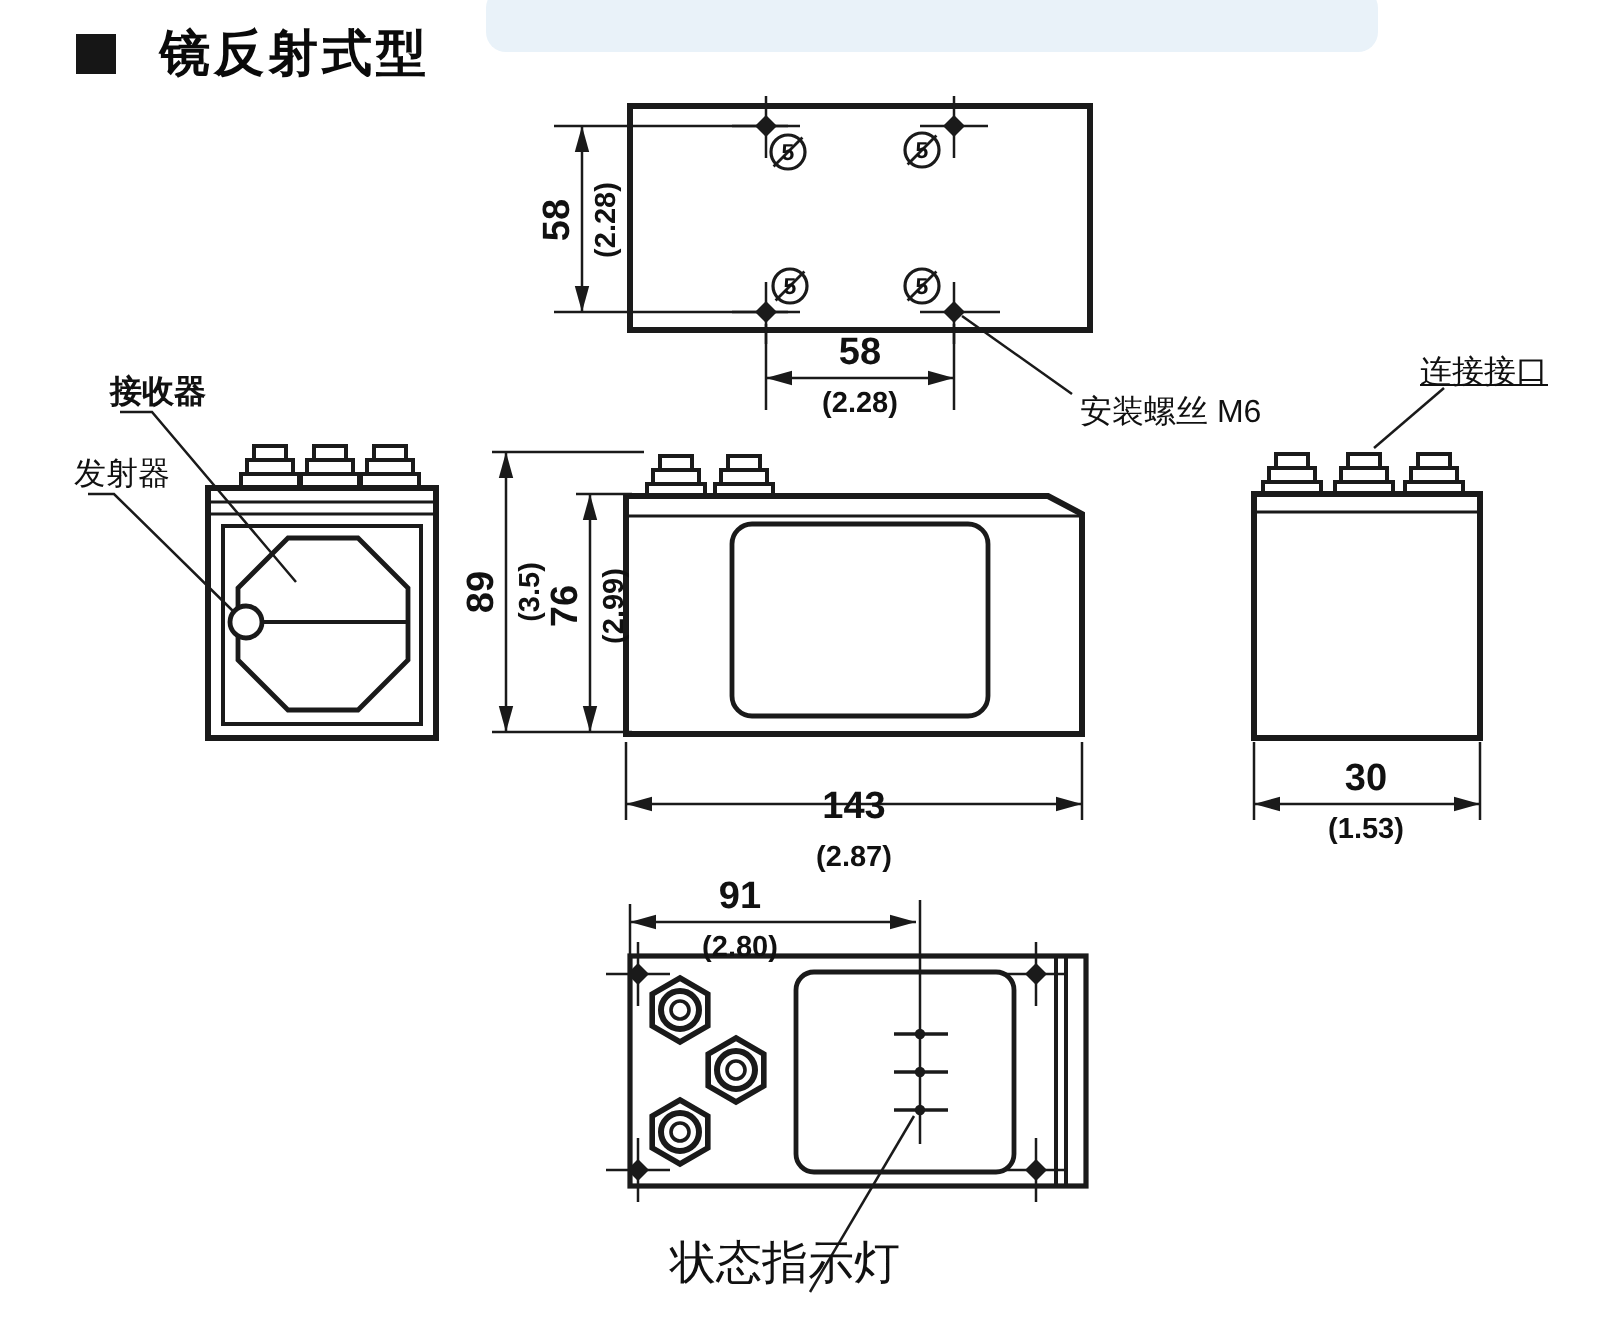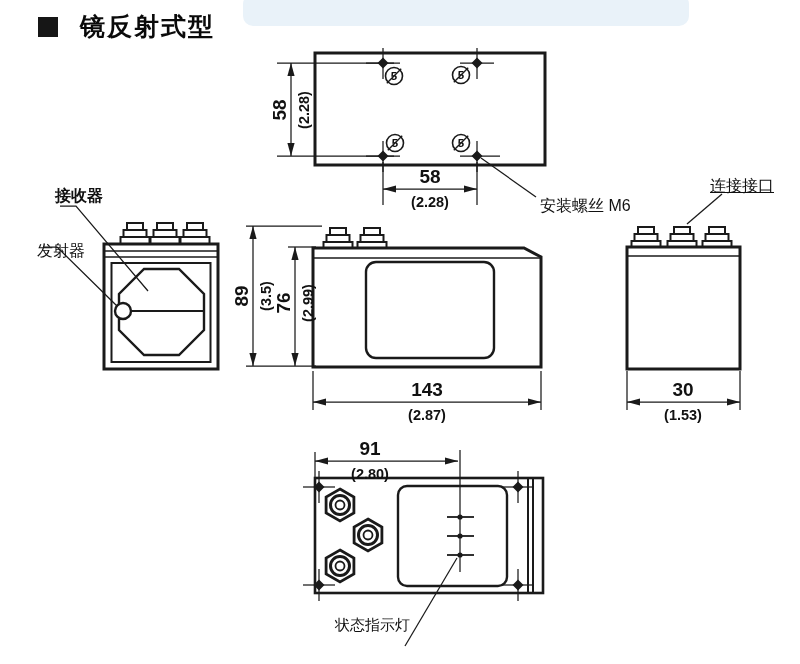--- a/index.html
+++ b/index.html
@@ -26,21 +26,21 @@
     background:#e9f2f9; border-radius:10px;
   }
 
   
   .title { position:absolute; left:38px; top:10px; display:flex; align-items:center; gap:22px; }
   .title .sq { width:20px; height:20px; background:#161616; }
   .title .tx { font-size:25px; font-weight:bold; color:#0a0a0a; letter-spacing:2px; }
 
   
   .label { position:absolute; font-size:16px; color:#111; white-space:nowrap; }
-  .label.big { font-size:15px; }
+  .label.big { font-size:23px; }
 
   
   .hdim { position:absolute; transform:translate(-50%,-50%); text-align:center; color:#111; }
   .hdim .mm { font-size:19px; font-weight:600; line-height:20px; margin-bottom:7px; }
   .hdim .in { font-size:14.5px; font-weight:600; line-height:17px; }
 
   
   .vdim { position:absolute; transform:translate(-50%,-50%) rotate(-90deg); text-align:center; color:#111; white-space:nowrap; }
   .vdim .mm { font-size:19px; font-weight:600; line-height:20px; margin-bottom:6px; }
   .vdim .in { font-size:14.5px; font-weight:600; line-height:17px; }
@@ -249,42 +249,42 @@
       </g>
 
       <line x1="315" y1="452" x2="315" y2="477" class="ln thin"></line>
       <line x1="315" y1="461" x2="458" y2="461" class="ln thin" marker-start="url(#arrow)" marker-end="url(#arrow)"></line>
 
       <line x1="405" y1="646" x2="457" y2="558" class="ln thin"></line>
     </g>
   </svg>
 
   <div class="label" style="left:55px; top:186px;font-weight:bold;">接收器</div>
-  <div class="label" style="left:37px; top:241px;font-family:Liberation Mono, monospace;">发射器</div>
+  <div class="label" style="left:37px; top:227px;font-family:Liberation Mono, monospace;">发射器</div>
   <div class="label" style="left:524px; top:196px;margin-left:16px;">安装螺丝 M6</div>
   <div class="label" style="left:710px; top:176px;text-decoration:underline;">连接接口</div>
   <div class="label big" style="left:335px; top:616px;">状态指示灯</div>
 
   <div class="vdim" style="left:291px; top:110px;">
     <div class="mm">58</div>
     <div class="in">(2.28)</div>
   </div>
   <div class="hdim" style="left:430px; top:189px;">
     <div class="mm">58</div>
     <div class="in">(2.28)</div>
   </div>
   <div class="vdim" style="left:253px; top:296px;">
     <div class="mm">89</div>
     <div class="in">(3.5)</div>
   </div>
   <div class="vdim" style="left:295px; top:303px;">
     <div class="mm">76</div>
     <div class="in">(2.99)</div>
   </div>
-  <div class="hdim" style="left:427px; top:402px;">
+  <div class="hdim" style="left:427px; top:416px;">
     <div class="mm">143</div>
     <div class="in">(2.87)</div>
   </div>
   <div class="hdim" style="left:683px; top:402px;">
     <div class="mm">30</div>
     <div class="in">(1.53)</div>
   </div>
   <div class="hdim" style="left:370px; top:461px;">
     <div class="mm">91</div>
     <div class="in">(2.80)</div>

